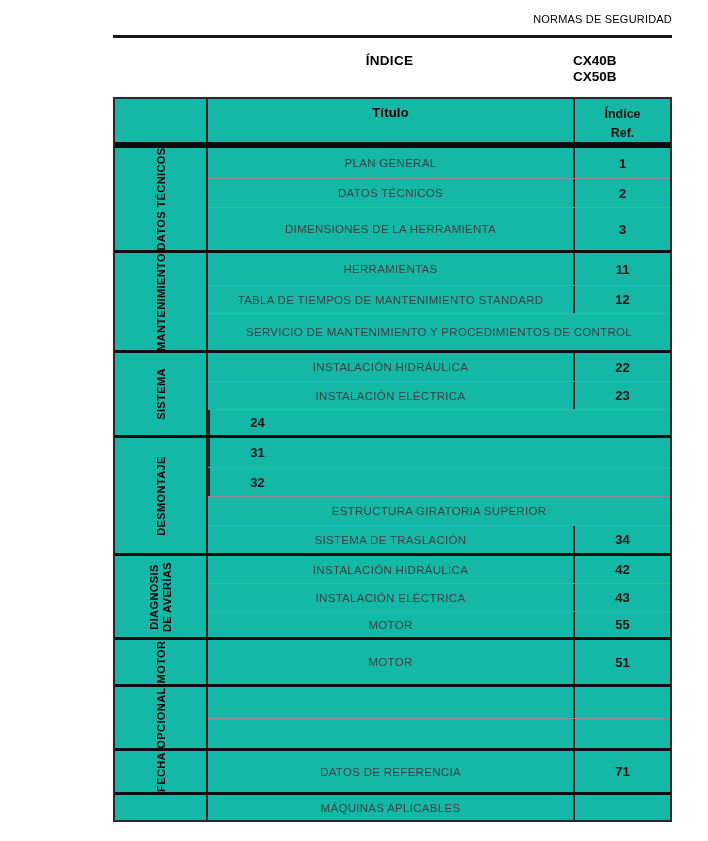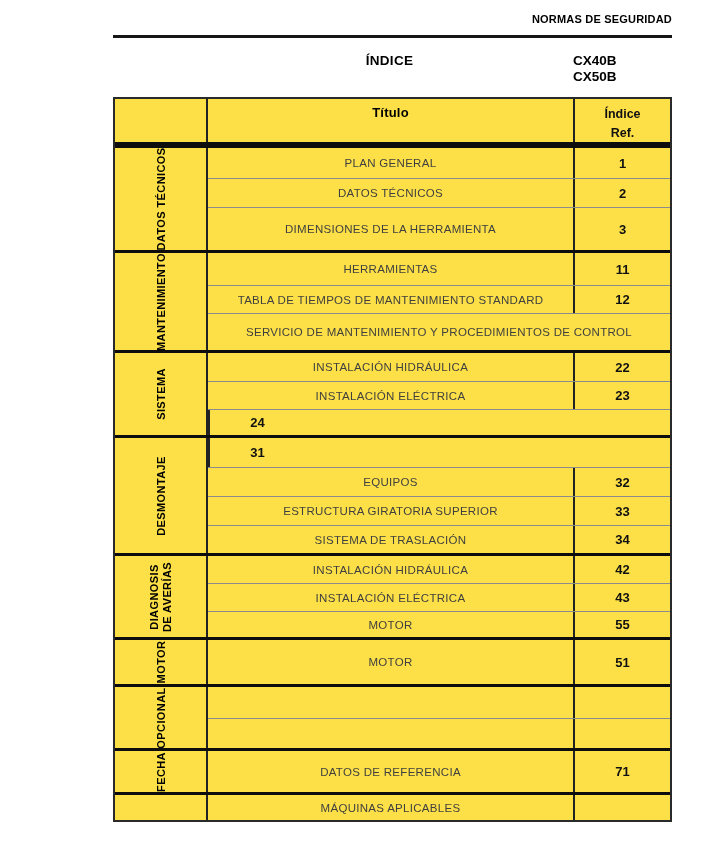--- a/index.html
+++ b/index.html
@@ -11,42 +11,42 @@
     color: #000;
     position: relative;
     overflow: hidden;
   }
   .page { position: absolute; inset: 0; }
 
   
   .doc-title {
     position: absolute; top: 13px; left: 113px; width: 559px;
     text-align: right;
-    font-size: 11px; font-weight: bold; letter-spacing: 0.2px;
+    font-size: 11px; font-weight: normal; letter-spacing: 0.2px;
   }
   .header-rule {
     position: absolute; top: 35px; left: 113px; width: 559px; height: 3px;
     background: #161616;
   }
   .index-title {
     position: absolute; top: 53px; left: 206px; width: 367px;
     text-align: center;
     font-size: 13.5px; font-weight: bold; letter-spacing: 0.3px;
   }
   .models {
     position: absolute; top: 53px; left: 573px; width: 99px;
     text-align: left;
     font-size: 13.5px; font-weight: bold; line-height: 16px;
   }
 
   
   .index-table {
     position: absolute; top: 97px; left: 113px; width: 559px;
     border: 2px solid #2a2a2a;
-    background: #fde047;
+    background: #14b8a6;
   }
   .section { display: flex; border-top: 3px solid #0d0d0d; }
   .section.first { border-top: none; }
   .label-cell {
     width: 93px; flex: 0 0 93px;
     border-right: 2px solid #222;
     position: relative;
   }
   .vlabel {
     position: absolute; top: 50%; left: 50%;
@@ -171,26 +171,24 @@
 
     <div class="section">
       <div class="label-cell">
         <span class="vlabel">DESMONTAJE</span>
       </div>
       <div class="rows">
         <div class="row h29">
           <div class="ref-cell">31</div>
         </div>
         <div class="row h29">
-          <div class="title-cell">EQUIPOS</div>
           <div class="ref-cell">32</div>
         </div>
         <div class="row h29">
           <div class="title-cell">ESTRUCTURA GIRATORIA SUPERIOR</div>
-          <div class="ref-cell">33</div>
         </div>
         <div class="row h28">
           <div class="title-cell">SISTEMA DE TRASLACIÓN</div>
           <div class="ref-cell">34</div>
         </div>
       </div>
     </div>
 
     <div class="section">
       <div class="label-cell">

